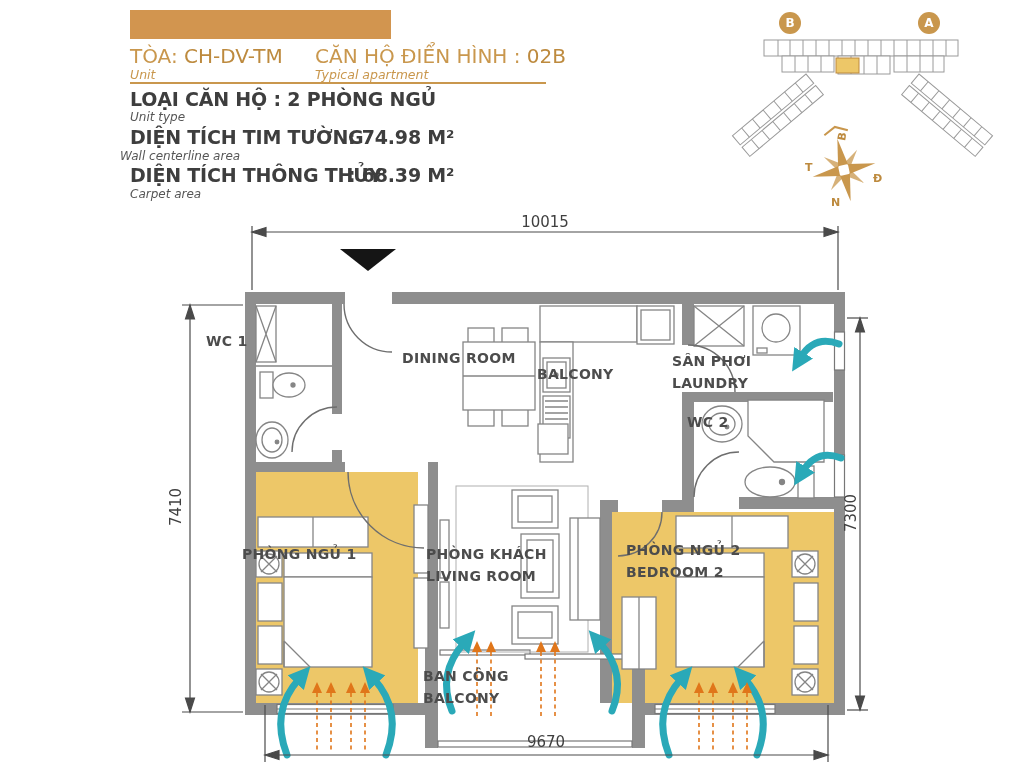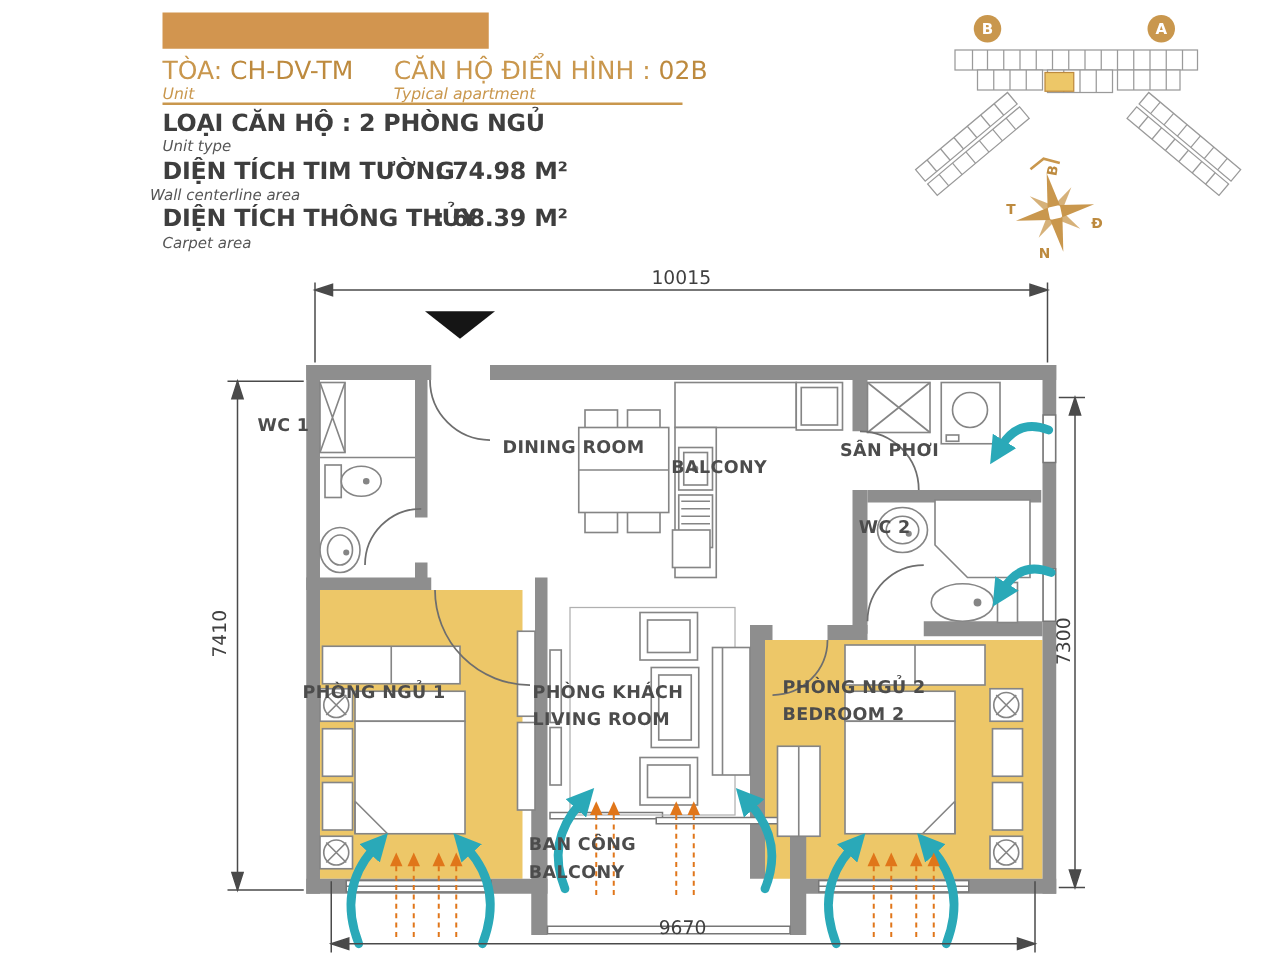--- a/index.html
+++ b/index.html
@@ -334,20 +334,21 @@
   <span>WC 1</span>
 </div>
 <div class="abs rlabel" style="left:492px;top:347px">
     <span>DINING ROOM</span>
 </div>
 <div class="abs rlabel" style="left:627px;top:363px">
     <span>BALCONY</span>
 </div>
 <div class="abs rlabel" style="left:762px;top:350px">
   <span>SÂN PHƠI</span>
+    <span>LAUNDRY</span>
 </div>
 <div class="abs rlabel" style="left:777px;top:411px">
   <span>WC 2</span>
 </div>
 <div class="abs rlabel" style="left:332px;top:543px">
   <span>PHÒNG NGỦ 1</span>
 </div>
 <div class="abs rlabel" style="left:516px;top:543px">
   <span>PHÒNG KHÁCH</span>
     <span>LIVING ROOM</span>

